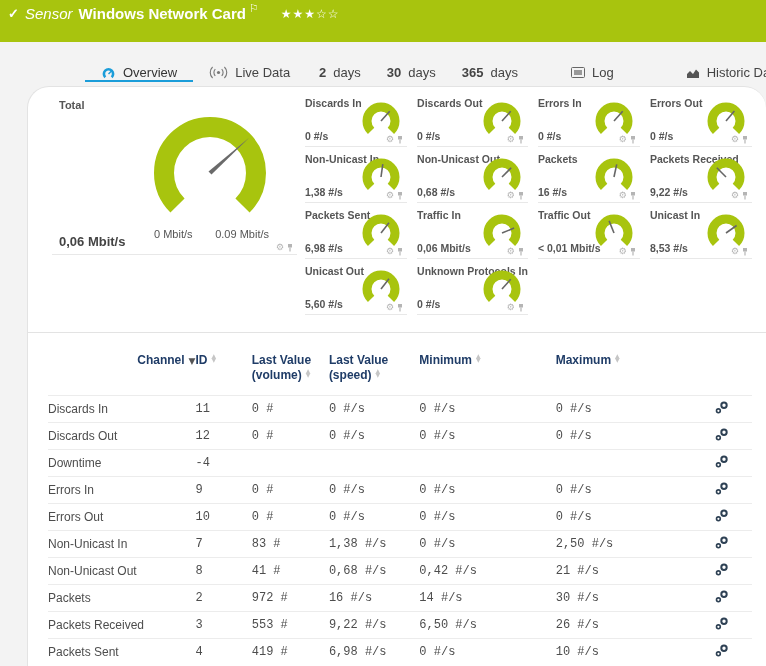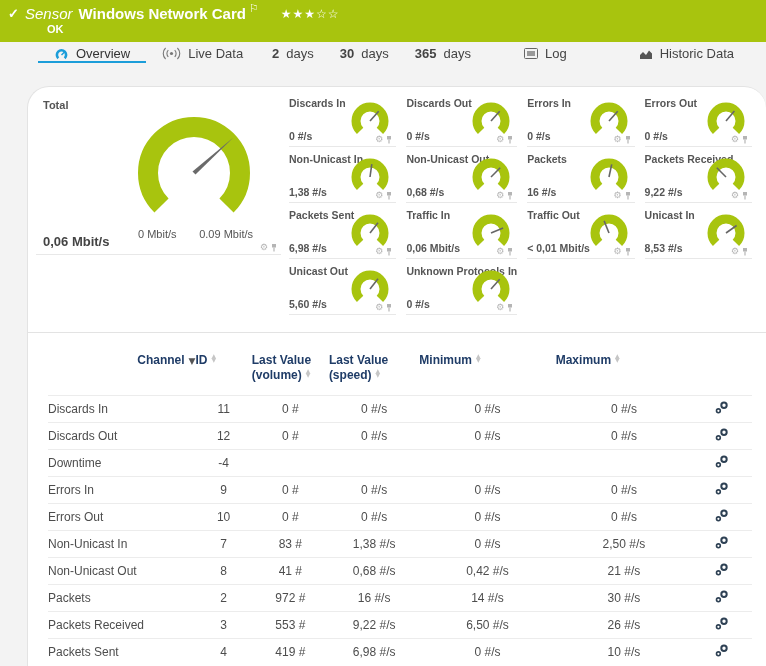--- a/index.html
+++ b/index.html
@@ -16,36 +16,36 @@
     height:42px; background:#a8c40e; color:#fff; padding:5px 10px 0 8px;
   }
   .hdr-line1 { display:flex; align-items:center; }
   .hdr-check { font-size:13px; font-weight:bold; width:17px; }
   .hdr-kind { font-style:italic; font-size:15px; margin-right:6px; }
   .hdr-title { font-weight:bold; font-size:15px; }
   .hdr-flag { font-size:11px; position:relative; top:-5px; margin-left:3px; font-family:"DejaVu Sans",sans-serif; }
   .hdr-stars { margin-left:22px; font-size:12px; letter-spacing:1px; font-family:"DejaVu Sans",sans-serif; }
   .hdr-status { font-size:11px; font-weight:bold; margin-left:39px; margin-top:1px; }
   
-  .tabs { display:flex; align-items:flex-start; height:36px; padding-left:38px; margin-top:4px; }
+  .tabs { display:flex; align-items:flex-end; height:36px; padding-left:38px; margin-top:4px;margin-left:47px; }
   .tab {
     display:flex; align-items:center; gap:7px;
     padding:0 16px; font-size:13px; color:#444;
     border-bottom:2px solid transparent; cursor:pointer; white-space:nowrap;
   }
   .tab.days { padding:0 13px; }
   .tab.selected { border-bottom-color:#1b9dd9; color:#333; }
   .tab .num { font-weight:bold; }
   .tab-ic { display:inline-flex; align-items:center; }
   
   .panel {
     position:absolute; left:27px; right:0; background:#fff;
     border:1px solid #e3e3e3; border-right:none;
   }
-  .gauges-panel { top:86px; height:300px; padding:8px 10px 0 8px; display:flex;border-radius:22px; }
+  .gauges-panel { top:86px; height:300px; padding:8px 10px 0 24px; display:flex;border-radius:22px; }
   .total-cell { width:245px; height:160px; position:relative; border-bottom:1px solid #e8e8e8; flex:none; }
   .t-title { font-size:11px; font-weight:bold; color:#555; padding:4px 0 0 7px; }
   .t-svg { position:absolute; left:96px; top:14px; }
   .t-value { position:absolute; left:7px; bottom:5px; font-size:13px; font-weight:bold; color:#444; }
   .t-min { position:absolute; left:102px; bottom:14px; font-size:11px; color:#555; }
   .t-max { position:absolute; right:28px; bottom:14px; font-size:11px; color:#555; }
   .cell-icons { position:absolute; right:3px; bottom:2px; display:flex; align-items:center; gap:2px; }
   .mini-gear { font-family:"DejaVu Sans",sans-serif; font-size:9px; color:#b5b5b5; line-height:9px; }
   
   .gauge-grid {
@@ -59,41 +59,40 @@
   .gsvg { position:absolute; right:4px; top:5px; }
   
   .table-panel { top:332px; bottom:-2px; padding:20px 14px 0 20px; }
   table { width:100%; border-collapse:collapse; font-size:12px; }
   th {
     color:#1f3c67; font-size:12px; font-weight:bold; text-align:left;
     vertical-align:top; padding:0 0 12px 0; line-height:15px; white-space:nowrap; cursor:pointer;
   }
   th.ch { text-align:right; }
   td { padding:0; height:27px; border-top:1px solid #ececec; color:#4d4d4d; white-space:nowrap; }
-  td.r { text-align:center; }
+  td.r { text-align:left;font-family:Liberation Mono, monospace; }
   td.act { text-align:center; }
   .sort { display:inline-block; vertical-align:2px; margin-left:4px; }
   .sort div { font-size:6px; line-height:4.5px; color:#c5c5c5; font-family:"DejaVu Sans",sans-serif; }
   .sort-active { color:#555; font-size:9px; margin-left:4px; font-family:"DejaVu Sans",sans-serif; }
   .row-gear { cursor:pointer; display:inline-block; }
   col.c-channel{width:150px;} col.c-id{width:58px;} col.c-vol{width:78px;}
   col.c-speed{width:92px;} col.c-min{width:140px;} col.c-max{width:140px;} col.c-act{width:62px;}
 </style>
 </head>
 <body>
 
 <div class="hdr">
   <div class="hdr-line1">
     <span class="hdr-check">✓</span>
     <span class="hdr-kind">Sensor</span>
     <span class="hdr-title">Windows Network Card</span>
     <span class="hdr-flag">⚐</span>
     <span class="hdr-stars">★★★☆☆</span>
   </div>
-  <div class="hdr-status">OK</div>
 </div>
 
 <div class="tabs">
   <div class="tab selected">
     <span class="tab-ic">
       <svg width="15" height="14" viewBox="0 0 15 14">
           <path d="M4.3,11.2 A4.6,4.6 0 1 1 10.7,11.2" fill="none" stroke="#1b9dd9" stroke-width="2.6"></path>
           <line x1="7.5" y1="8" x2="11" y2="4.5" stroke="#1b9dd9" stroke-width="1.5"></line>
         </svg>
     </span>

